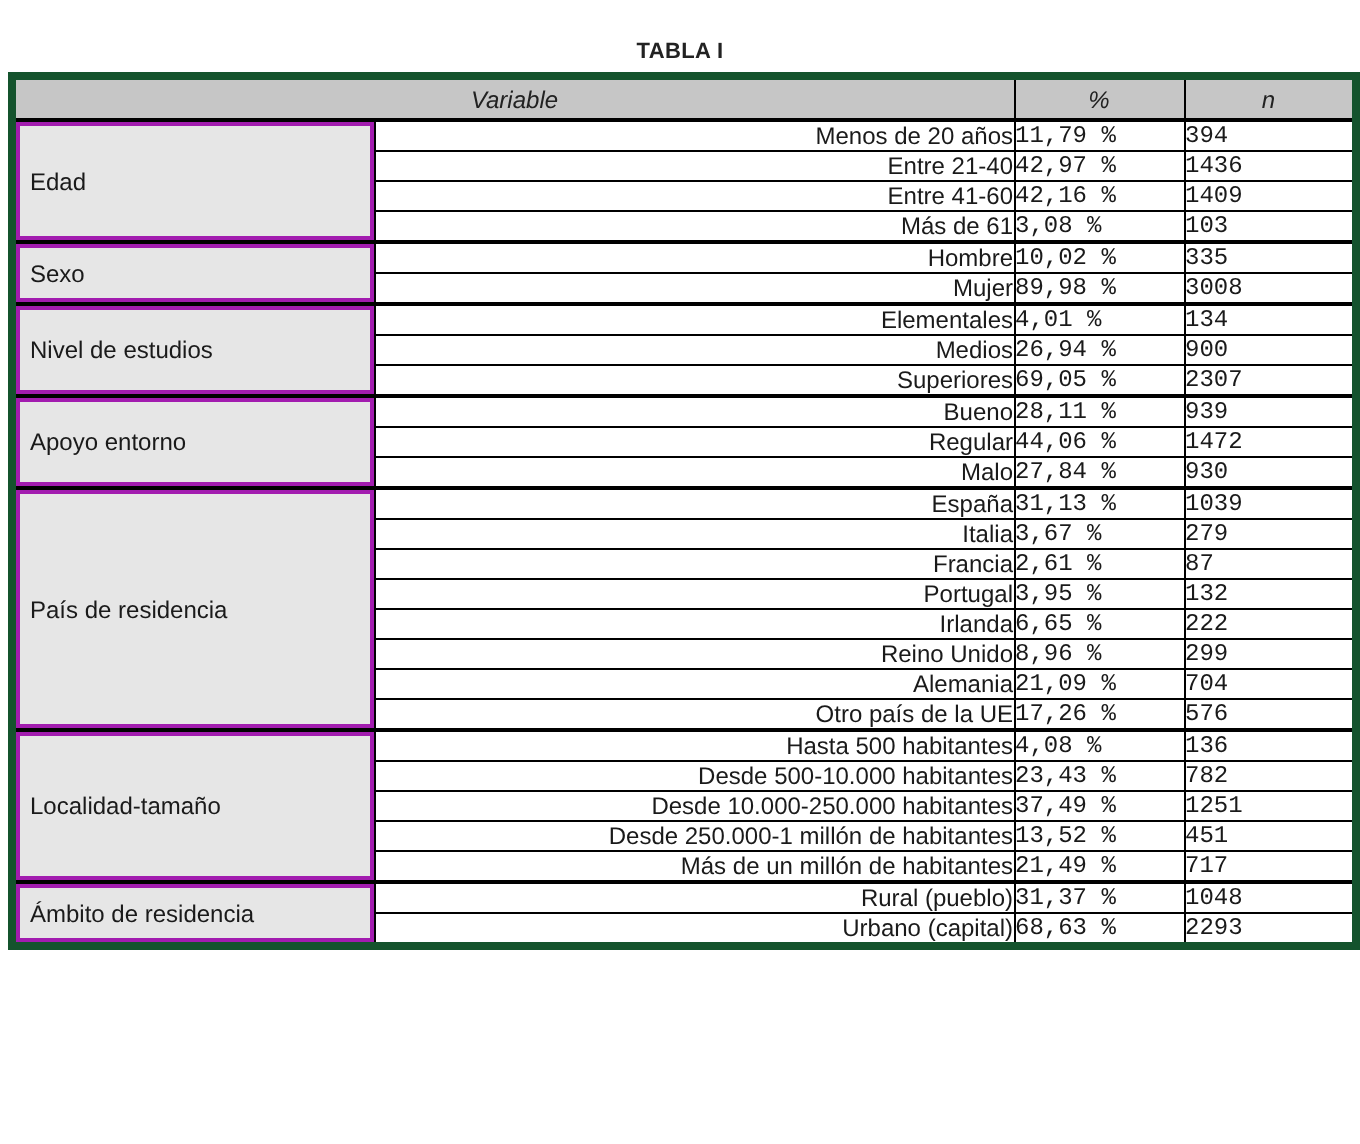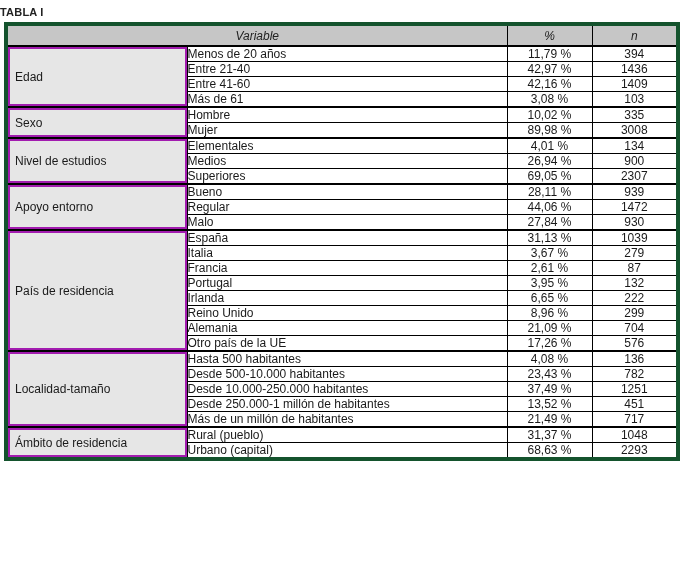--- a/index.html
+++ b/index.html
@@ -1,37 +1,37 @@
 <!DOCTYPE html>
 <html><head>
 <meta charset="utf-8">
 <style>
   html,body{margin:0;padding:0;background:#fff;}
   .page{
     width:680px;height:572px;box-sizing:border-box;overflow:hidden;
     font-family:"Liberation Sans","DejaVu Sans",sans-serif;color:#1a1a1a;
   }
-  .titles{padding-top:5px;line-height:14px;}
+  .titles{text-align:center;padding-top:19px;line-height:14px;}
   .title-line{font-size:11px;font-weight:bold;letter-spacing:.2px;color:#222;}
   table.soc{
     border-collapse:collapse;table-layout:fixed;
     width:672px;height:436px;margin:3px 4px 0 4px;
     border:4px solid #14532d;
   }
   table.soc th, table.soc td{
     border:1px solid #000;font-size:12px;
     overflow:hidden;white-space:nowrap;padding:0;
   }
   thead th{
     height:19px;background:#c6c6c6;border-bottom:2px solid #000;
     font-style:italic;font-weight:normal;text-align:center;color:#222;
   }
   tr.group-start td{border-top:2px solid #000;}
-  td.vcell{padding-left:6px;text-align:left;}
-  td.pcell,td.ncell{text-align:center;}
+  td.vcell{padding-left:6px;text-align:right;}
+  td.pcell,td.ncell{font-family:Liberation Mono, monospace;}
   td.gcell{position:relative;background:#a21caf;}
   .ginner{
     position:absolute;top:2px;left:2px;right:2px;bottom:2px;
     background:#e6e6e6;display:flex;align-items:center;
     padding-left:5px;box-sizing:border-box;
   }
 </style>
 </head>
 <body>
 

